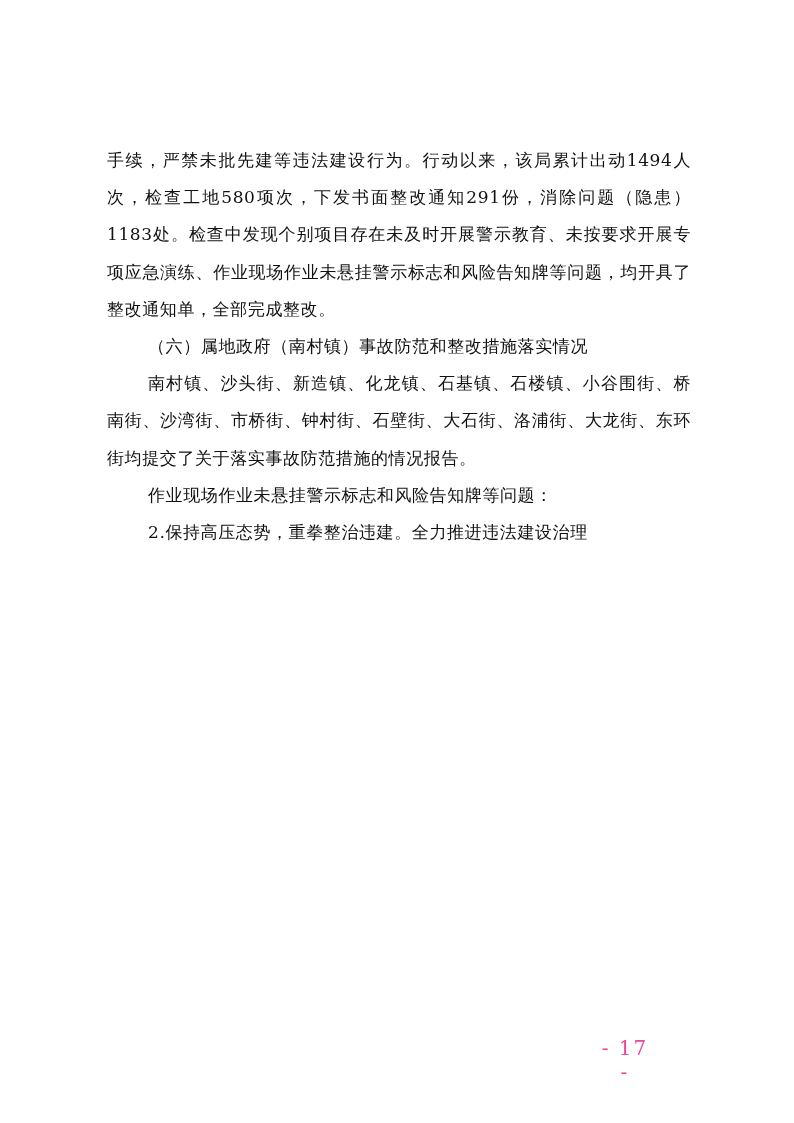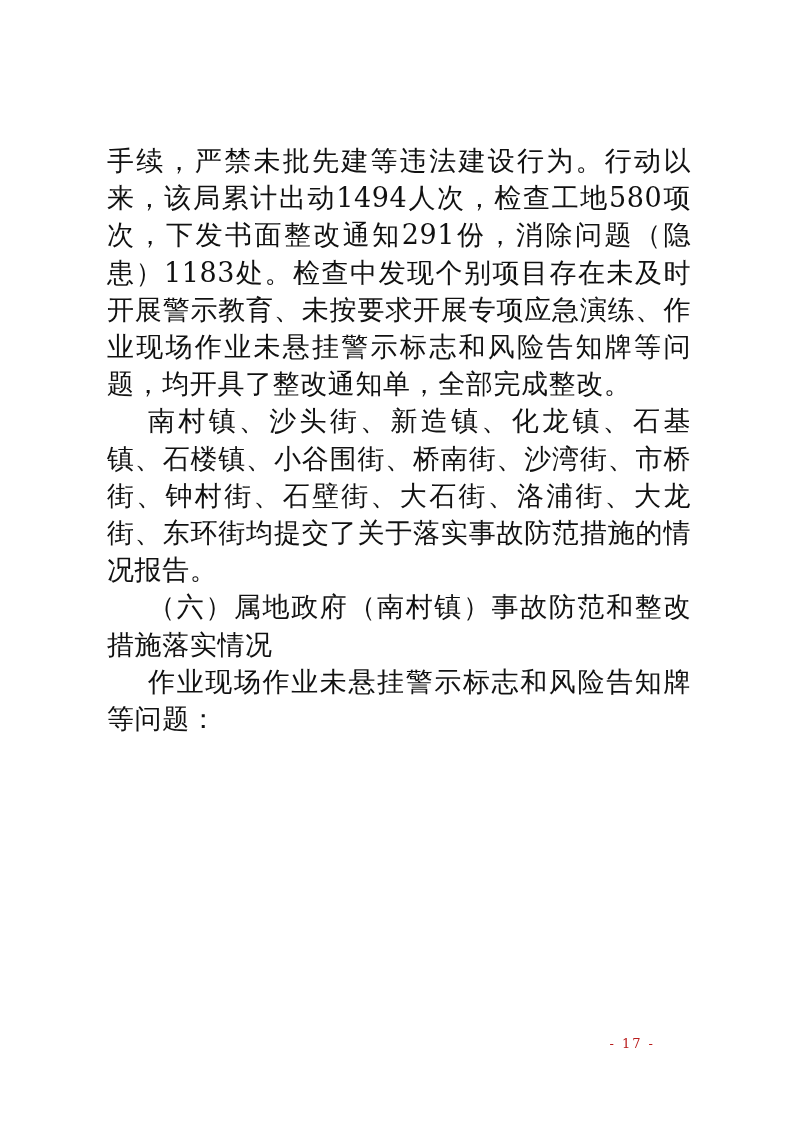--- a/index.html
+++ b/index.html
@@ -1,35 +1,36 @@
 <!DOCTYPE html>
 <html><head>
 <meta charset="utf-8">
 <style>
   html, body { margin: 0; padding: 0; background: #ffffff; }
   body { width: 794px; height: 1123px; position: relative; overflow: hidden; }
   .page {
     position: absolute; left: 107px; top: 142px; width: 584px;
     font-family: "DejaVu Serif", "Liberation Serif", serif;
-    font-size: 27px; color: #111111;
+    font-size: 17px; color: #111111;
   }
   .para {
     margin: 0; line-height: 37.2px; text-align: justify;
     text-align-last: left; letter-spacing: 0.6px;
   }
   .indent { text-indent: 41px; }
   .page-number {
     position: absolute; left: 595px; top: 1036px; width: 60px;
     font-family: "DejaVu Serif", "Liberation Serif", serif;
-    font-size: 13px; color: #b91c1c; text-align: right; letter-spacing: 2px;
+    font-size: 20px; color: #ec4899; text-align: center; letter-spacing: 2px;
   }
 </style>
 </head>
 <body>
 
 <div class="page">
   <p class="para">手续，严禁未批先建等违法建设行为。行动以来，该局累计出动1494人次，检查工地580项次，下发书面整改通知291份，消除问题（隐患）1183处。检查中发现个别项目存在未及时开展警示教育、未按要求开展专项应急演练、作业现场作业未悬挂警示标志和风险告知牌等问题，均开具了整改通知单，全部完成整改。</p>
+  <p class="para indent">（六）属地政府（南村镇）事故防范和整改措施落实情况</p>
   <p class="para indent">南村镇、沙头街、新造镇、化龙镇、石基镇、石楼镇、小谷围街、桥南街、沙湾街、市桥街、钟村街、石壁街、大石街、洛浦街、大龙街、东环街均提交了关于落实事故防范措施的情况报告。</p>
-  <p class="para indent">（六）属地政府（南村镇）事故防范和整改措施落实情况</p>
   <p class="para indent">作业现场作业未悬挂警示标志和风险告知牌等问题：</p>
+  <p class="para indent">2.保持高压态势，重拳整治违建。全力推进违法建设治理</p>
 </div>
 
 <div class="page-number">- 17 -</div>
 
 </body></html>

